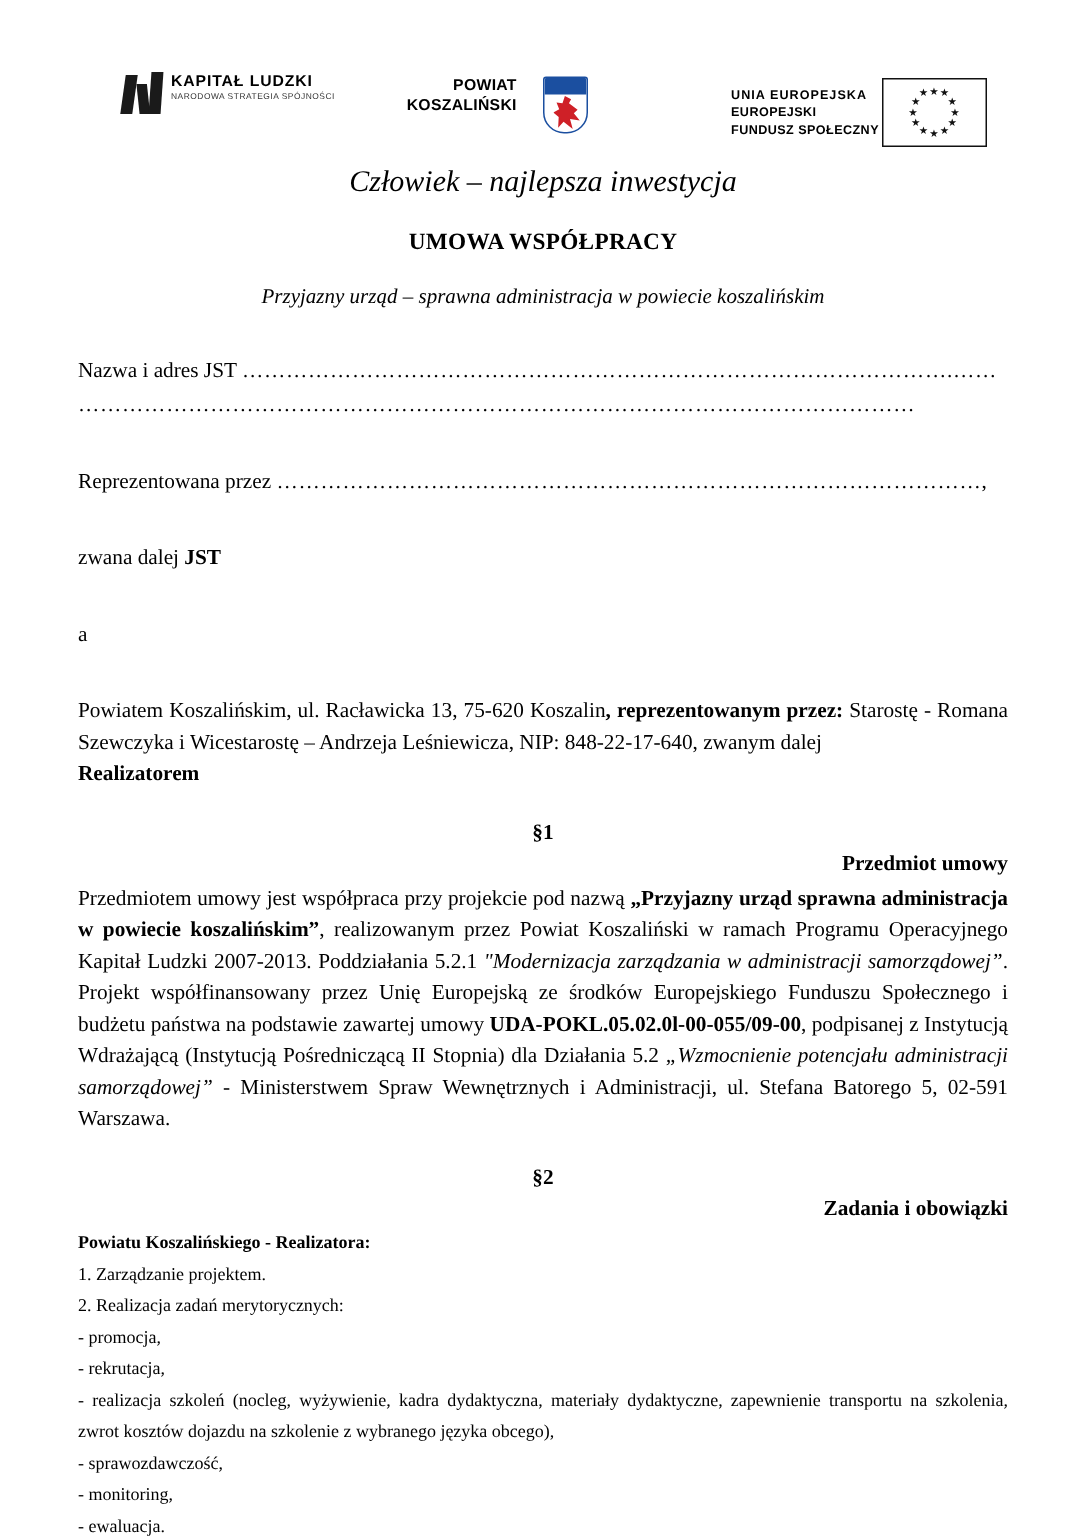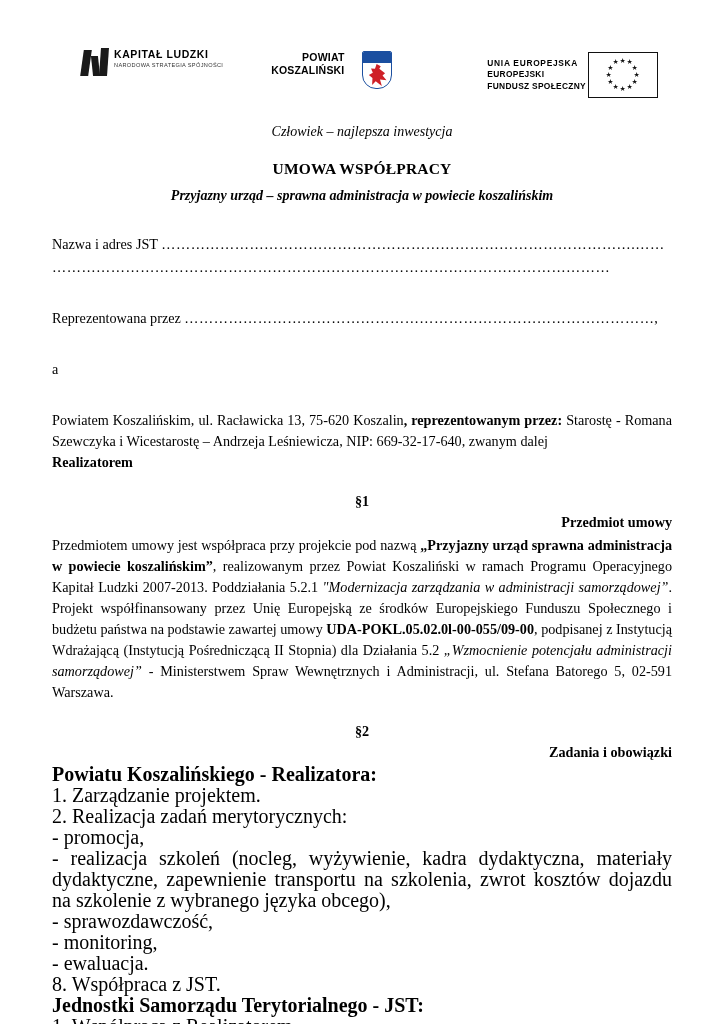--- a/index.html
+++ b/index.html
@@ -123,37 +123,37 @@
   .proj-line {
     text-align: center;
     font-family: "Liberation Sans", sans-serif;
     font-size: 9.1px;
     font-weight: bold;
     letter-spacing: .05px;
     margin-top: 16px;
   }
   .center-italic {
     text-align: center;
-    font-size: 14px;
+    font-size: 20px;
     font-style: italic;
-    margin-top: 14px;
+    margin-top: 0;
   }
   .doc-title {
     text-align: center;
     font-size: 15.5px;
     font-weight: bold;
     margin-top: 20px;
     letter-spacing: .2px;
   }
   .doc-subtitle {
     text-align: center;
     font-size: 14px;
-    font-weight: bold;
+    font-weight: normal;
     font-style: italic;
-    margin-top: 10px;
+    margin-top: 20px;
   }
 
   
   .body-text { font-size: 14.2px; line-height: 21px; }
   .indent-line {
     margin-top: 22px;
     padding-left: 96px;
   }
   .p { margin-top: 30px; text-align: justify; }
   .p.tight { margin-top: 2px; }
@@ -165,21 +165,21 @@
     text-align: center;
     font-weight: bold;
     font-size: 14.2px;
     margin-top: 18px;
   }
   .sec-title {
     text-align: right;
     font-weight: bold;
     font-size: 14.2px;
   }
-  .list-line { font-size: 20px; line-height: 21px; }
+  .list-line { font-size: 12px; line-height: 21px; }
   .dots { letter-spacing: .5px; }
 </style>
 </head>
 <body>
 
 <div class="page">
 
   <div class="logo-row">
 
     <div class="kl-logo">
@@ -241,42 +241,46 @@
       <span class="dots">…………………………………………………………………………………….……</span>
     </div>
 
     <div class="p tight dots">……………………………………………………………………………………………………</div>
 
     <div class="p">
       <span>Reprezentowana przez</span>
       <span class="dots">……………………………………………………………………………………,</span>
     </div>
 
+    <div class="p">
+      <span>zwana dalej </span><b>JST</b>
+    </div>
 
     <div class="p">a</div>
 
     <div class="p justify">
       <span>Powiatem  Koszalińskim,  ul.  Racławicka 13,  75-620  Koszalin</span><b>, reprezentowanym przez:</b><span> Starostę -</span>
-      <span>Romana  Szewczyka  i  Wicestarostę  –  Andrzeja  Leśniewicza</span><span>,  NIP:  669-32-17-640,  zwanym  dalej</span>
+      <span>Romana  Szewczyka  i  Wicestarostę  –  Andrzeja  Leśniewicza</span><span>,  NIP:  848-22-17-640,  zwanym  dalej</span>
       <br><b>Realizatorem</b>
     </div>
 
     <div class="sec-num">§1</div>
     <div class="sec-title">Przedmiot umowy</div>
     <div class="justify" style="margin-top:2px;" id="sec1para"><span>Przedmiotem  umowy  jest  współpraca  przy  projekcie  pod  nazwą  </span><b>„Przyjazny  urząd  sprawna administracja w powiecie koszalińskim”</b><span>, realizowanym przez Powiat Koszaliński w ramach Programu Operacyjnego  Kapitał  Ludzki  2007-2013.  Poddziałania  5.2.1  </span><i>"Modernizacja  zarządzania w  administracji  samorządowej”</i><span>.  Projekt  współfinansowany  przez  Unię  Europejską  ze  środków Europejskiego  Funduszu  Społecznego  i  budżetu  państwa  na  podstawie  zawartej  umowy </span><b>UDA-POKL.05.02.0l-00-055/09-00</b><span>,  podpisanej  z  Instytucją  Wdrażającą  (Instytucją  Pośredniczącą  II Stopnia)  dla  Działania  5.2  </span><i>„Wzmocnienie potencjału administracji samorządowej”</i><span> - Ministerstwem Spraw Wewnętrznych i Administracji, ul. Stefana Batorego 5, 02-591 Warszawa.</span></div>
 
     <div class="sec-num">§2</div>
     <div class="sec-title">Zadania i obowiązki</div>
 
     <div style="margin-top:1px;">
       <div class="list-line"><b>Powiatu Koszalińskiego - Realizatora:</b></div>
       <div id="g1list">
           <div class="list-line justify">1. Zarządzanie projektem.</div>
           <div class="list-line justify">2. Realizacja zadań merytorycznych:</div>
           <div class="list-line justify">- promocja,</div>
+          <div class="list-line justify">- rekrutacja,</div>
           <div class="list-line justify">- realizacja  szkoleń  (nocleg,  wyżywienie,  kadra  dydaktyczna,  materiały  dydaktyczne,  zapewnienie transportu na szkolenia, zwrot kosztów dojazdu na szkolenie z wybranego języka obcego),</div>
           <div class="list-line justify">- sprawozdawczość,</div>
           <div class="list-line justify">- monitoring,</div>
           <div class="list-line justify">- ewaluacja.</div>
           <div class="list-line justify">8. Współpraca z JST.</div>
         </div>
     </div>
 
     <div>
       <div class="list-line"><b>Jednostki Samorządu Terytorialnego - JST:</b></div>

